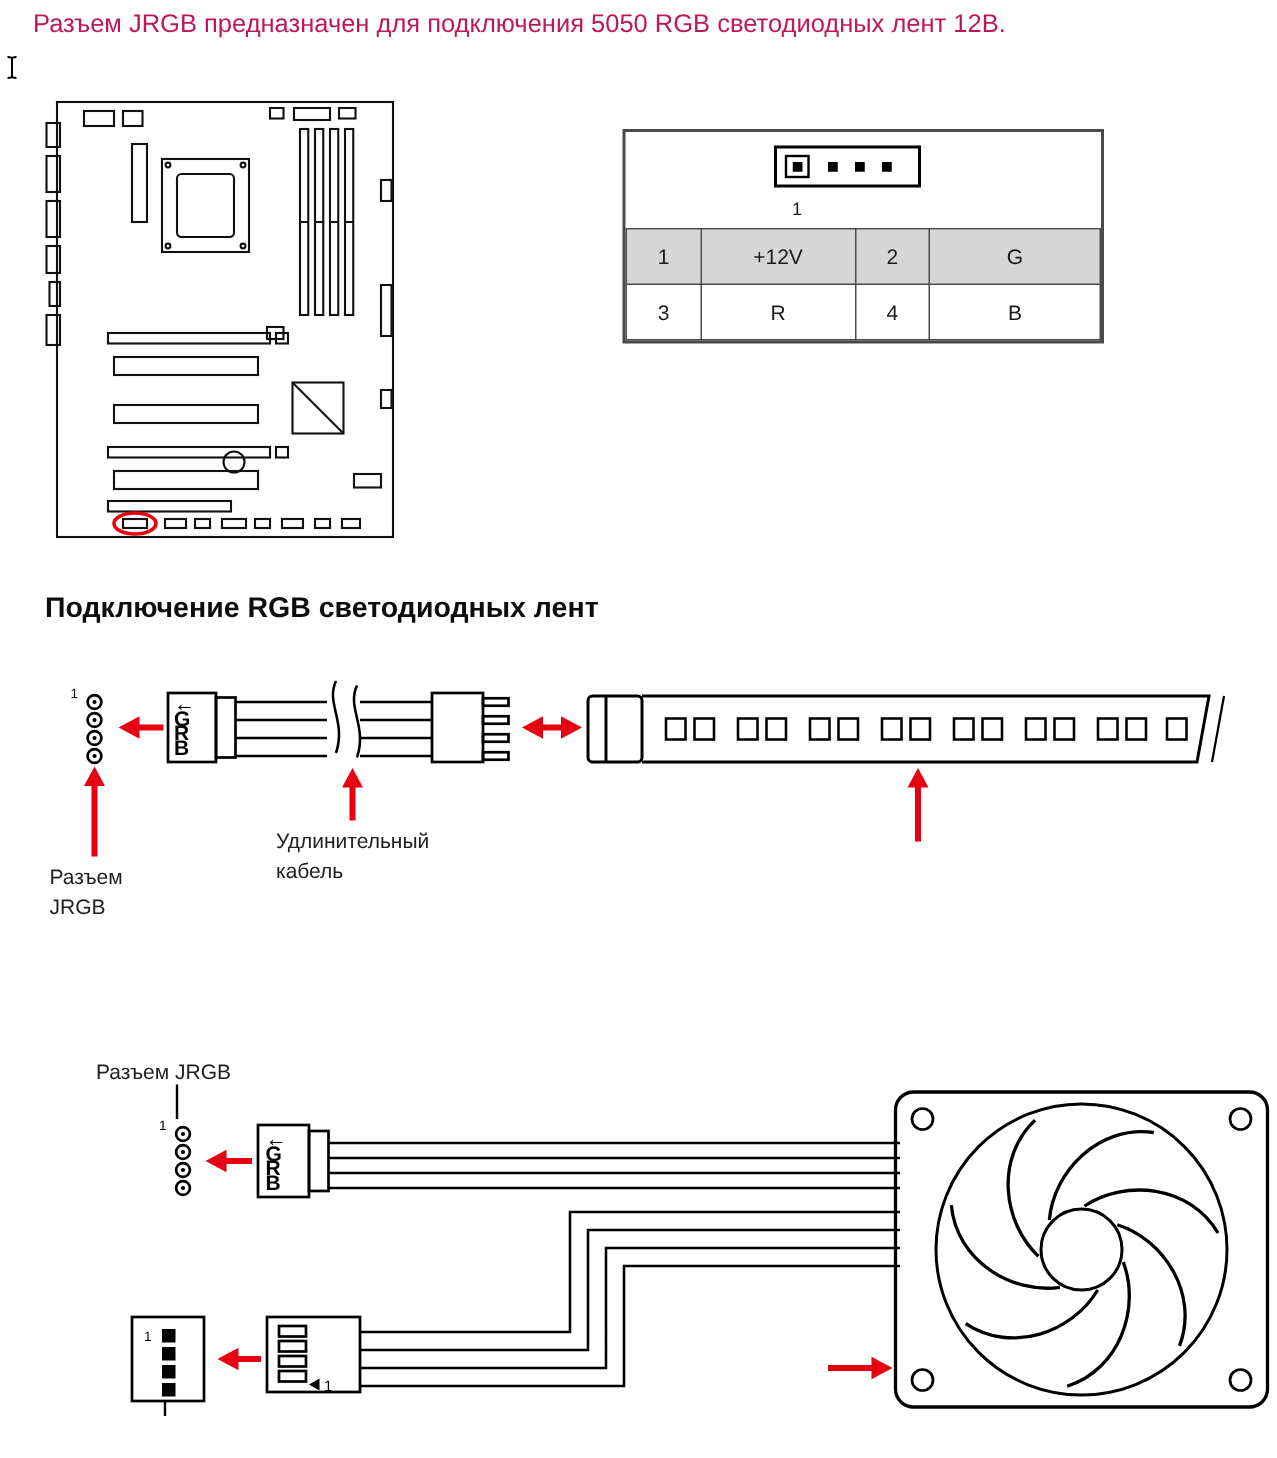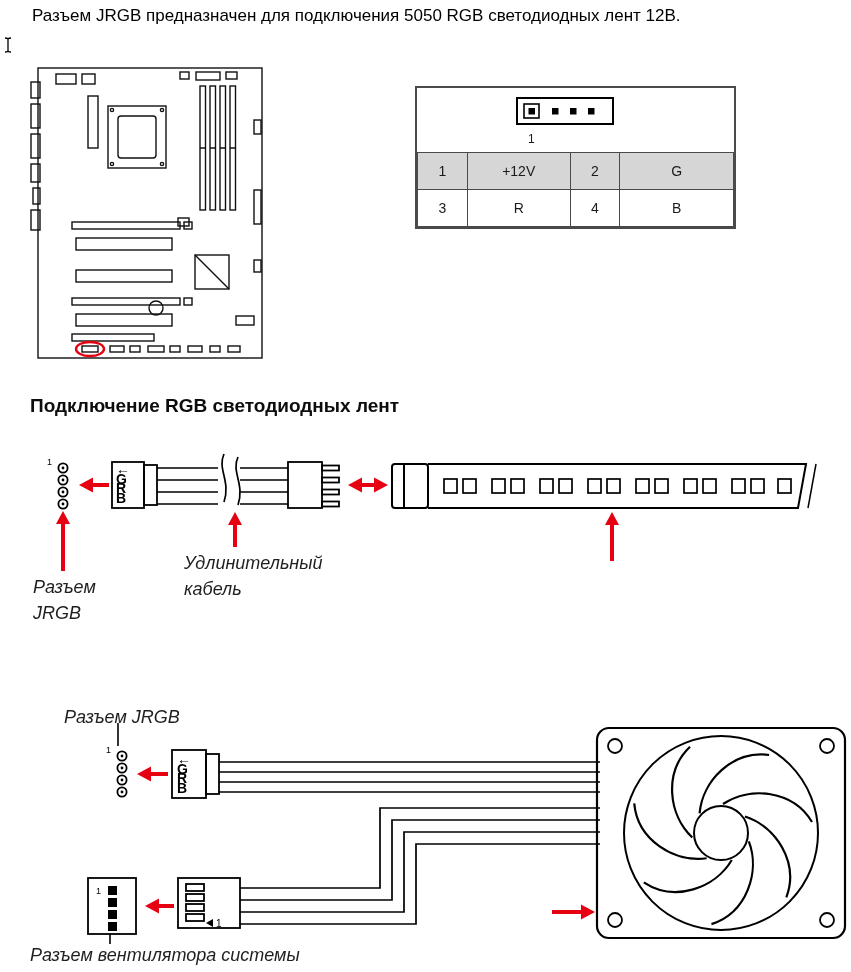--- a/index.html
+++ b/index.html
@@ -1,22 +1,22 @@
 <!DOCTYPE html>
 <html><head>
 <meta charset="utf-8">
 <style>
   * { margin:0; padding:0; box-sizing:border-box; }
   html,body { background:#ffffff; }
   body { font-family:"Liberation Sans","DejaVu Sans",sans-serif; color:#1a1a1a; }
   #page { position:relative; width:851px; height:972px; background:#fff; overflow:hidden; }
   .abs { position:absolute; }
-  .intro { left:32px; top:6px; font-size:17px; color:#000000; }
+  .intro { left:22px; top:6px; font-size:17px; color:#be185d; }
   .heading { font-size:19px; font-weight:700; color:#0d0d0d; }
-  .lbl { font-size:18px; line-height:1.45; color:#1f1f1f;font-style:italic; }
+  .lbl { font-size:14px; line-height:1.45; color:#1f1f1f; }
   .pinout { left:415px; top:86px; width:321px; border:2px solid #4a4a4a; background:#fff; }
   .pinout .conn-area { height:64px; position:relative; }
   .pinout table { width:100%; border-collapse:collapse; font-size:14px; text-align:center; color:#1a1a1a; }
   .pinout td { border:1px solid #4a4a4a; height:37px; }
   .pinout tr.gray td { background:#d6d6d6; }
   .vmark { position:absolute; width:9px; font-size:14px; line-height:9.5px; word-break:break-all;
            font-weight:600; color:#000; text-align:center; }
   svg { display:block; }
 </style>
 </head>
@@ -263,15 +263,14 @@
     <polygon points="206,233 213,229 213,237" fill="#000"></polygon>
     <text x="216" y="237" font-size="10" fill="#000">1</text>
     <path d="M110 244v10" stroke="#000" stroke-width="1.6"></path>
     <g fill="#e60012">
       <polygon points="595,222 581,214.5 581,229.5"></polygon>
         <rect x="552" y="220" width="30" height="4"></rect>
     </g>
   </svg>
   <div class="abs vmark" style="left:177px;top:755px">←GRB</div>
   <div class="abs lbl" style="left:64px;top:704px;width:200px">Разъем JRGB</div>
-  <div class="abs lbl" style="left:30px;top:942px;width:320px">Разъем вентилятора системы</div>
 
 </div>
 
 </body></html>

